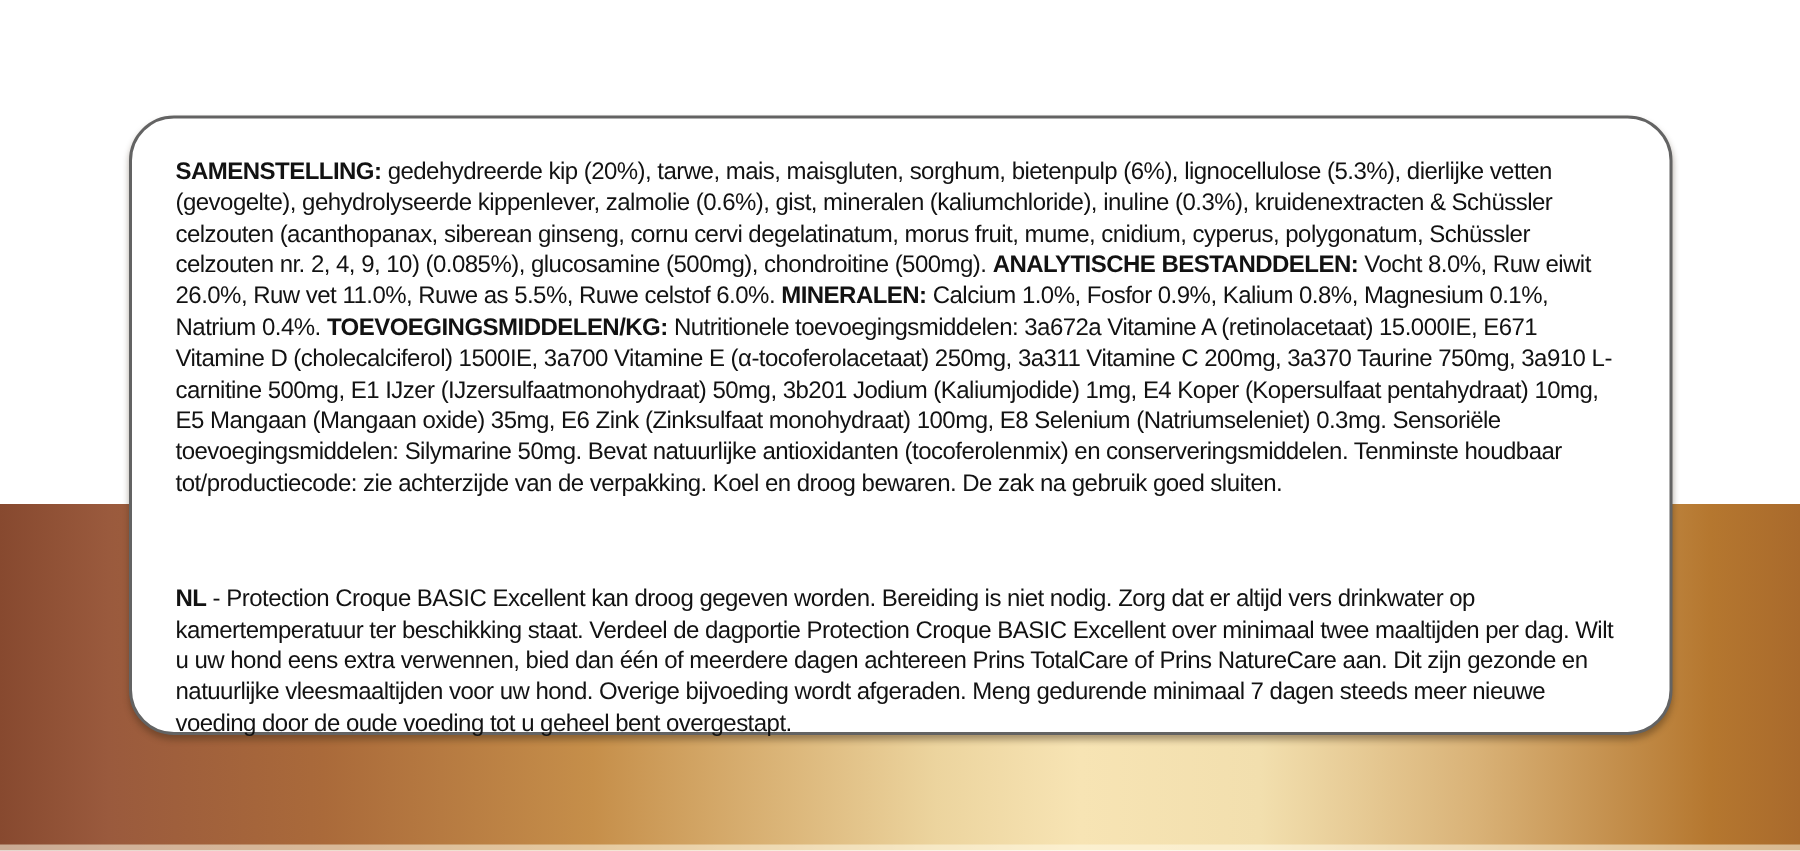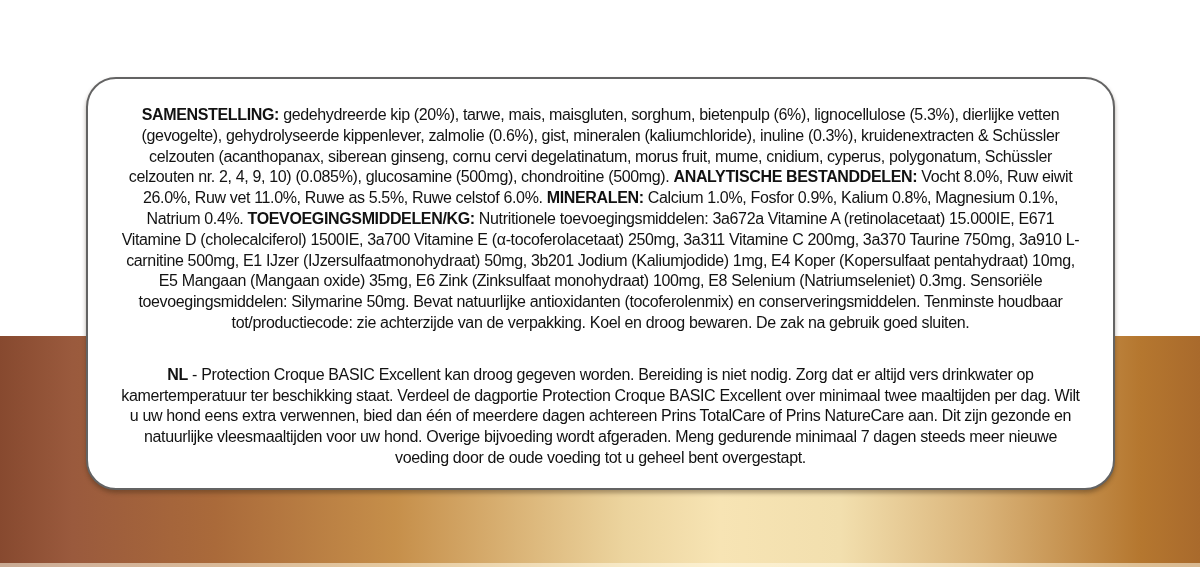--- a/index.html
+++ b/index.html
@@ -41,24 +41,24 @@
   }
   .card-inner{
     padding:26px 29px 18px 29px;
     color:#121212;
   }
   .card-inner p{
     margin:0;
     font-size:16px;
     line-height:20.8px;
     letter-spacing:-0.35px;
-    text-align:center;
+    text-align:left;
   }
   .card-inner p + p{
-    margin-top:31px;
+    margin-top:56px;
   }
   .b{font-weight:700;}
 </style>
 </head>
 <body>
 
 <div class="page">
   <div class="gradient-band"></div>
   <div class="bottom-highlight"></div>
   <div class="label-card">

